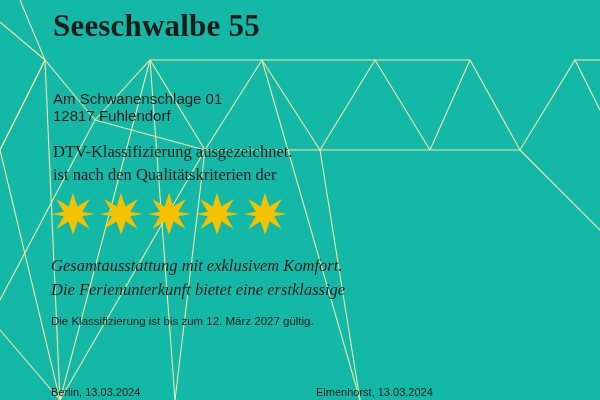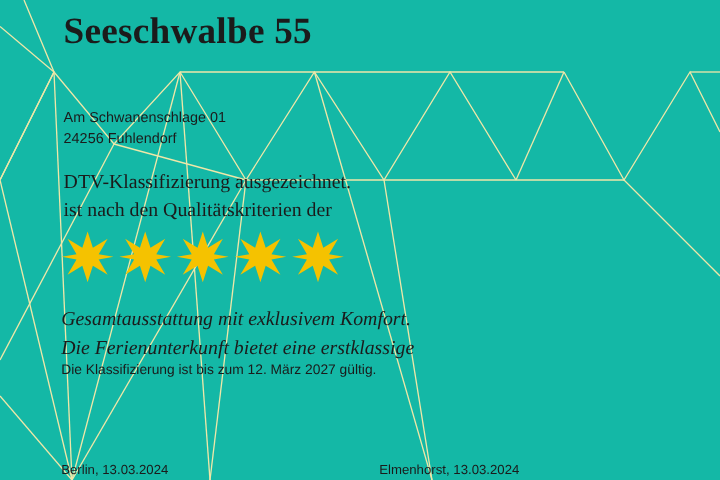--- a/index.html
+++ b/index.html
@@ -44,21 +44,21 @@
     font-size: 31px;
     font-weight: bold;
     color: #1b1b1b;
     letter-spacing: 0.2px;
   }
   .address {
     position: absolute;
     left: 40px;
     top: 90px;
     font-family: "Liberation Sans", sans-serif;
-    font-size: 12px;
+    font-size: 15px;
     color: #1b1b1b;
     line-height: 17px;
   }
   .address div {
     white-space: nowrap;
   }
   .statement {
     position: absolute;
     left: 40px;
     top: 140px;
@@ -89,21 +89,21 @@
     font-size: 16.5px;
     color: #1b1b1b;
     line-height: 24px;
   }
   .tagline div {
     white-space: nowrap;
   }
   .validity {
     position: absolute;
     left: 38px;
-    top: 303px;
+    top: 315px;
     font-family: "Liberation Sans", sans-serif;
     font-size: 11.5px;
     color: #1b1b1b;
   }
   .footer {
     position: absolute;
     top: 386px;
     left: 0;
     width: 544px;
     height: 14px;
@@ -160,21 +160,21 @@
       <path d="M262 60 L360 400"></path>
     </g>
   </svg>
 
   <div class="content">
 
     <div class="title">Seeschwalbe 55</div>
 
     <div class="address">
       <div>Am Schwanenschlage 01</div>
-      <div>24256 Fuhlendorf</div>
+      <div>12817 Fuhlendorf</div>
     </div>
 
     <div class="statement">
       <div>DTV-Klassifizierung ausgezeichnet.</div>
       <div>ist nach den Qualitätskriterien der</div>
     </div>
 
     <div class="stars">
       <svg class="star" width="44" height="44" viewBox="0 0 100 100" xmlns="http://www.w3.org/2000/svg">
         <polygon fill="#F5C200" points="50,2 60,33 88,16 71,45 99,50 71,55 88,84 60,67 50,98 40,67 12,84 29,55 1,50 29,45 12,16 40,33"></polygon>

